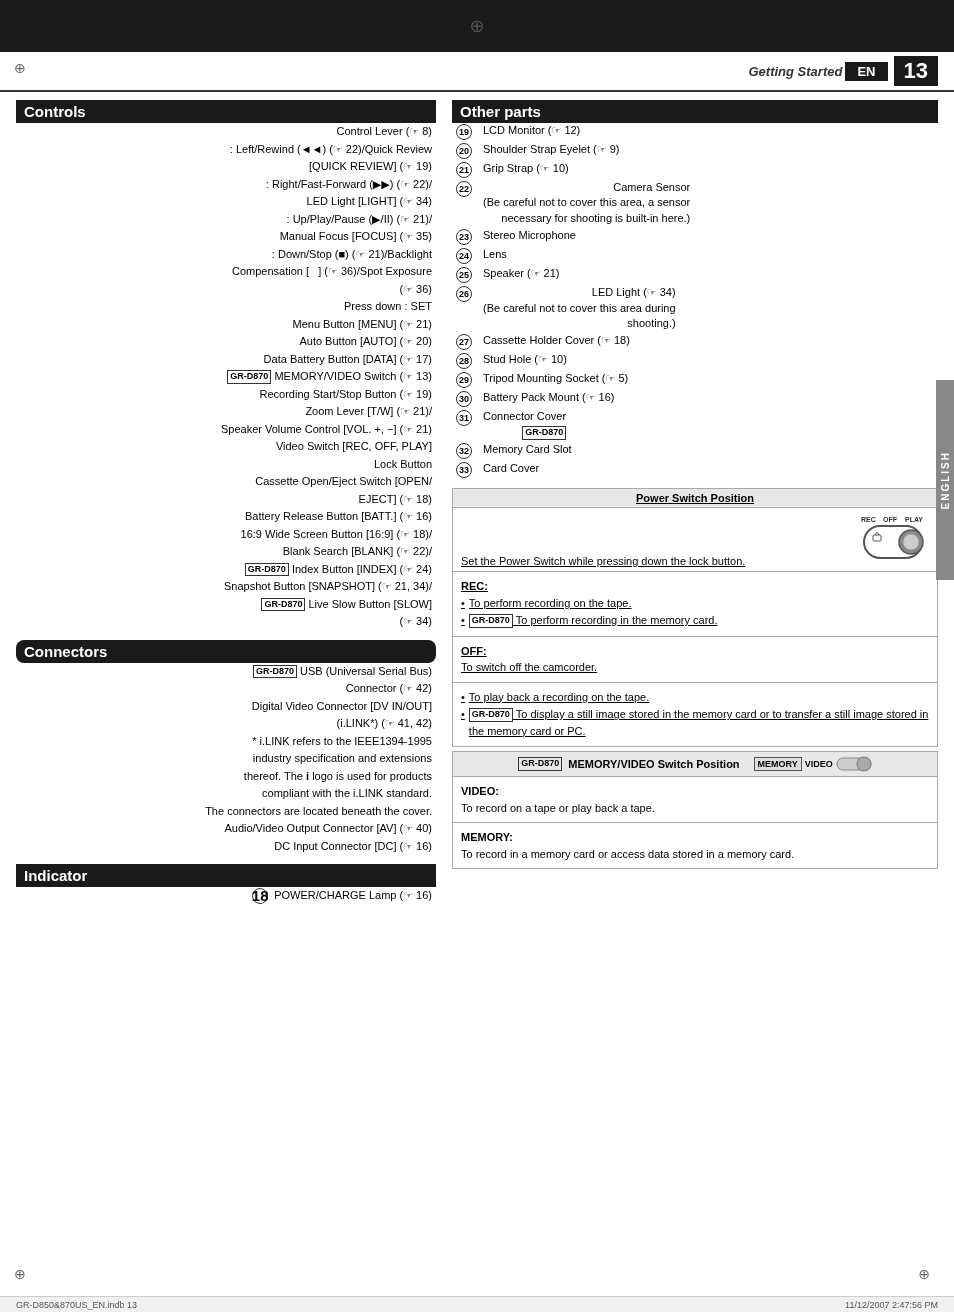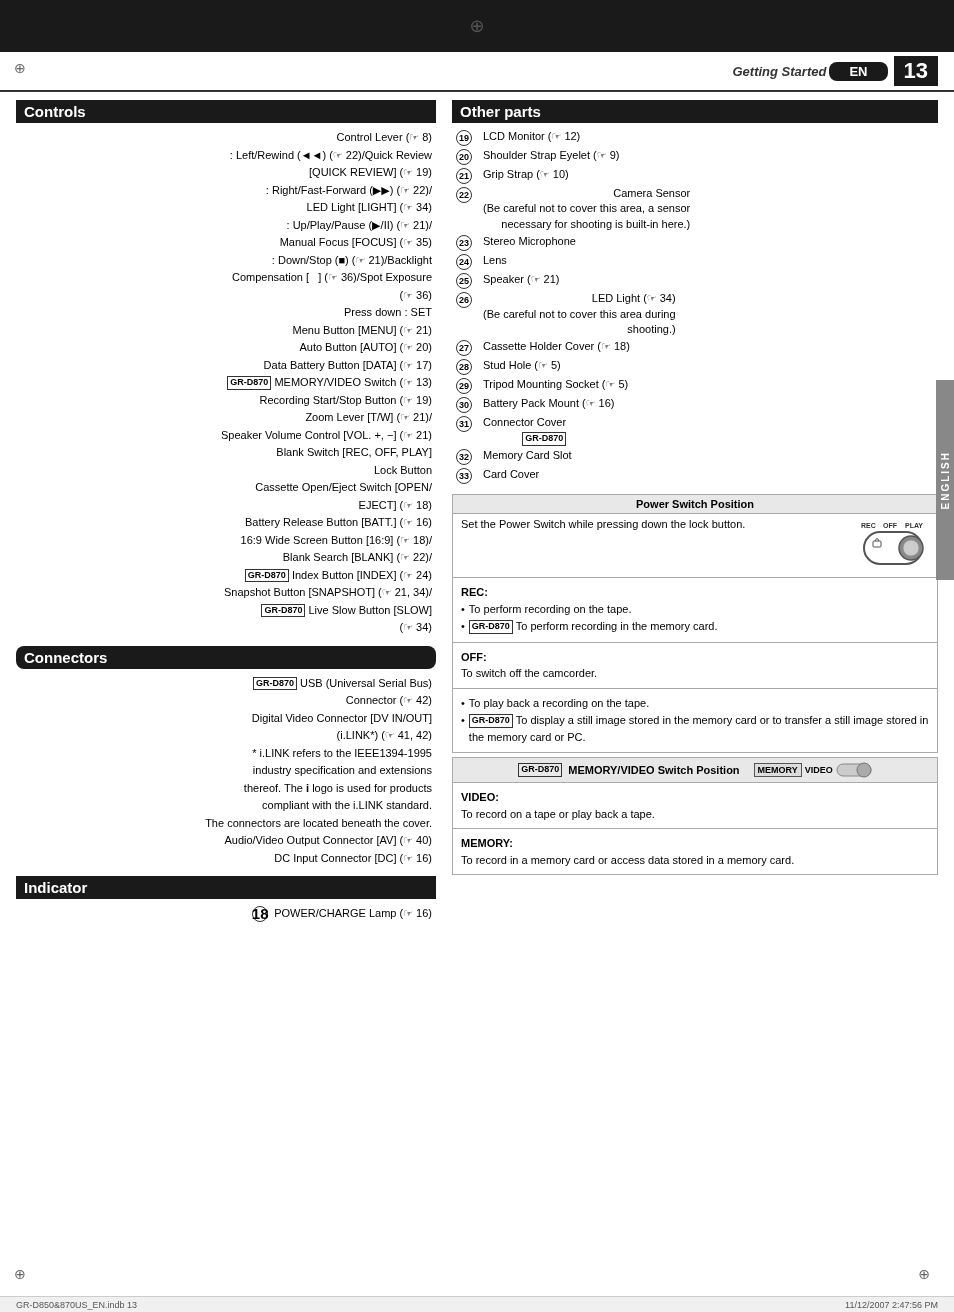--- a/index.html
+++ b/index.html
@@ -49,22 +49,21 @@
       font-size: 22px;
       font-weight: bold;
       padding: 2px 10px;
       margin-left: 6px;
     }
     .en-label {
       font-size: 13px;
       font-weight: bold;
       color: #fff;
       background: #1a1a1a;
-      padding: 2px 20px;
-      border-radius: 8px;
+      padding: 2px 12px;
     }
     
     .main-content {
       display: flex;
       padding: 8px 16px;
       gap: 16px;
     }
     .left-column {
       flex: 0 0 420px;
       max-width: 420px;
@@ -72,21 +71,20 @@
     .right-column {
       flex: 1;
     }
     
     .section-header {
       background: #1a1a1a;
       color: #fff;
       font-size: 15px;
       font-weight: bold;
       padding: 3px 8px;
-      margin-bottom: 6px;
     }
     
     .content-block {
       padding: 0 4px;
       line-height: 1.5;
       font-size: 11px;
       text-align: right;
     }
     .content-block p {
       margin-bottom: 1px;
@@ -146,21 +144,21 @@
       display: flex;
       gap: 4px;
       margin-bottom: 1px;
     }
     .bullet-dot {
       flex-shrink: 0;
     }
     
     .power-switch-diagram {
       display: flex;
-      align-items: flex-start;
+      align-items: flex-end;
       gap: 8px;
       padding: 4px 8px;
     }
     .power-switch-visual {
       width: 70px;
       height: 55px;
       flex-shrink: 0;
     }
     
     .bottom-bar {
@@ -245,21 +243,21 @@
         <p>Compensation [&nbsp;&nbsp;&nbsp;] (☞ 36)/Spot Exposure</p>
         <p>(☞ 36)</p>
         <p>Press down : SET</p>
         <p>Menu Button [MENU] (☞ 21)</p>
         <p>Auto Button [AUTO] (☞ 20)</p>
         <p>Data Battery Button [DATA] (☞ 17)</p>
         <p><span class="badge">GR-D870</span> MEMORY/VIDEO Switch (☞ 13)</p>
         <p>Recording Start/Stop Button (☞ 19)</p>
         <p>Zoom Lever [T/W] (☞ 21)/</p>
         <p>Speaker Volume Control [VOL. +, −] (☞ 21)</p>
-        <p>Blank Switch [REC, OFF, PLAY]</p>
+        <p>Video Switch [REC, OFF, PLAY]</p>
         <p>Lock Button</p>
         <p>Cassette Open/Eject Switch [OPEN/</p>
         <p>EJECT] (☞ 18)</p>
         <p>Battery Release Button [BATT.] (☞ 16)</p>
         <p>16:9 Wide Screen Button [16:9] (☞ 18)/</p>
         <p>Blank Search [BLANK] (☞ 22)/</p>
         <p><span class="badge">GR-D870</span> Index Button [INDEX] (☞ 24)</p>
         <p>Snapshot Button [SNAPSHOT] (☞ 21, 34)/</p>
         <p><span class="badge">GR-D870</span> Live Slow Button [SLOW]</p>
         <p>(☞ 34)</p>
@@ -326,21 +324,21 @@
         <div class="num-item">
           <span class="num-circle">26</span>
           <span>LED Light (☞ 34)<br>(Be careful not to cover this area during<br>shooting.)</span>
         </div>
         <div class="num-item">
           <span class="num-circle">27</span>
           <span>Cassette Holder Cover (☞ 18)</span>
         </div>
         <div class="num-item">
           <span class="num-circle">28</span>
-          <span>Stud Hole (☞ 5)</span>
+          <span>Stud Hole (☞ 10)</span>
         </div>
         <div class="num-item">
           <span class="num-circle">29</span>
           <span>Tripod Mounting Socket (☞ 5)</span>
         </div>
         <div class="num-item">
           <span class="num-circle">30</span>
           <span>Battery Pack Mount (☞ 16)</span>
         </div>
         <div class="num-item">
@@ -350,21 +348,21 @@
         <div class="num-item">
           <span class="num-circle">32</span>
           <span>Memory Card Slot</span>
         </div>
         <div class="num-item">
           <span class="num-circle">33</span>
           <span>Card Cover</span>
         </div>
       </div>
 
-      <div class="info-box" style="margin-top: 10px;">
+      <div class="info-box" style="margin-top: 10px; text-decoration: underline;">
         <div class="info-box-header">Power Switch Position</div>
         <div class="power-switch-diagram">
           <div style="flex:1">
             <span>Set the Power Switch while pressing down the lock button.</span>
           </div>
 
           <div class="power-switch-visual">
             <svg width="70" height="55" viewBox="0 0 70 55">
 
               <text x="2" y="10" font-size="7" font-weight="bold" fill="#333">REC</text>

